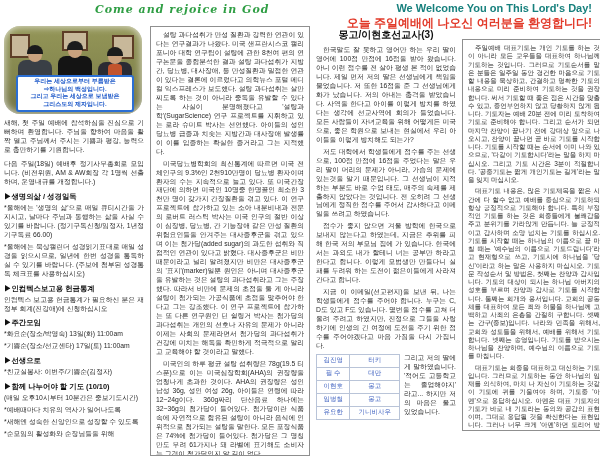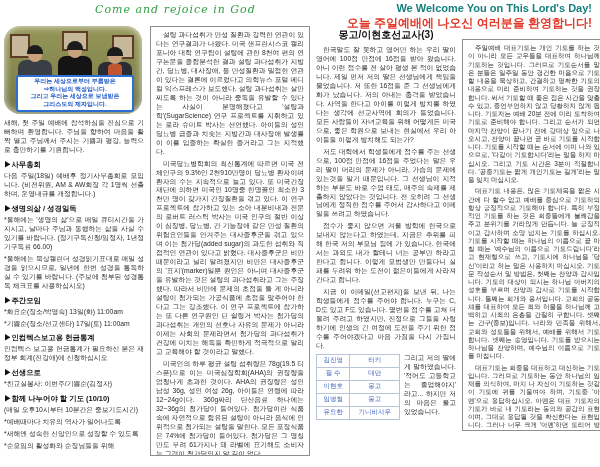--- a/index.html
+++ b/index.html
@@ -1,19 +1,19 @@
 <!DOCTYPE html>
 <html><head>
 <meta charset="utf-8">
 <style>
   html,body{margin:0;padding:0;background:#e8e8e8;}
   .page{position:relative;width:600px;height:467px;background:#ffffff;
         font-family:"Liberation Sans",sans-serif;overflow:hidden;margin:0 auto;}
   
-  .hdr-left{position:absolute;top:3px;left:95px;color:#2f9e44;font-size:11px;font-weight:normal;
+  .hdr-left{position:absolute;top:3px;left:95px;color:#2f9e44;font-size:11px;font-weight:bold;
             font-style:italic;letter-spacing:1px;font-family:"DejaVu Serif",serif;}
   .hdr-right{position:absolute;top:2px;right:8px;text-align:right;line-height:1.2;}
   .hdr-right .l1{color:#17807d;font-size:11px;font-weight:bold;}
   .hdr-right .l2{color:#e23a2a;font-size:12px;font-weight:bold;margin-top:1px;}
   
   .cols{position:absolute;top:26px;left:4px;right:4px;bottom:2px;display:flex;gap:6px;align-items:flex-start;}
   .col1{flex:0 0 140px;}
   .col2{flex:0 0 148px;border:1px solid #8f8f8f;padding:4px 5px;height:420px;overflow:hidden;background:#fff;}
   .col3{flex:0 0 140px;}
   .col4{flex:0 0 132px;border:1px solid #8f8f8f;padding:4px 5px;margin-top:13px;height:382px;overflow:hidden;background:#fff;}
@@ -95,36 +95,35 @@
           <div>⇒하나님의 백성입니다.</div>
           <div>그리고 우리는 세상으로 보냄받은</div>
           <div>그리스도의 제자입니다.</div>
         </div>
       </div>
 
       <div class="sec">
         <p class="txt">새해, 첫 주일 예배에 참석하심을 진심으로 기뻐하며 환영합니다. 주님을 향하여 마음을 활짝 열고 주님께서 주시는 기쁨과 평강, 능력으로 충만하기를 기원합니다.</p>
       </div>
       <div class="sec">
-        <h4>▶사무총회</h4>
         <p class="txt">다음 주일(18일) 예배후 정기사무총회로 모입니다. (비전위원, AM &amp; AW회장 각 1명씩 선출하며, 운영내규를 개정합니다.)</p>
       </div>
       <div class="sec">
         <h4>▶생명의삶 / 성경일독</h4>
         <p class="txt">*올해에는 '생명의 삶'으로 매일 큐티시간을 가지시고, 날마다 주님과 동행하는 삶을 사실 수 있기를 바랍니다. (정기구독신청/임정자, 1년정기구독료 66.00)</p>
         <p class="txt">*올해에는 묵상캘린더 성경읽기표대로 매일 성경을 읽으시므로, 일년에 한번 성경을 통독하실 수 있기를 바랍니다. (주보에 첨부된 성경통독 체크표를 사용하십시오)</p>
       </div>
       <div class="sec">
+        <h4>▶인컴텍스보고용 헌금통계</h4>
+        <p class="txt">인컴텍스 보고용 헌금통계가 필요하신 분은 재정부 회계(진강애)에 신청하십시오</p>
+      </div>
+      <div class="sec">
         <h4>▶주간모임</h4>
         <p class="txt">*화요순(장소/박영숙) 13일(화) 11:00am</p>
         <p class="txt">*기쁨순(장소/선교센타) 17일(토) 11:00am</p>
-      </div>
-      <div class="sec">
-        <h4>▶인컴텍스보고용 헌금통계</h4>
-        <p class="txt">인컴텍스 보고용 헌금통계가 필요하신 분은 재정부 회계(진강애)에 신청하십시오</p>
       </div>
       <div class="sec">
         <h4>▶선생으로</h4>
         <p class="txt">*친교실봉사: 이번주/기쁨순(김정자)</p>
       </div>
       <div class="sec">
         <h4>▶함께 나누어야 할 기도 (10/10)</h4>
         <p class="txt">(매일 오후10시부터 10분간은 중보기도시간)</p>
         <p class="txt">*예배때마다 치유의 역사가 일어나도록</p>
         <p class="txt">*새해엔 성숙한 신앙인으로 성장할 수 있도록</p>

